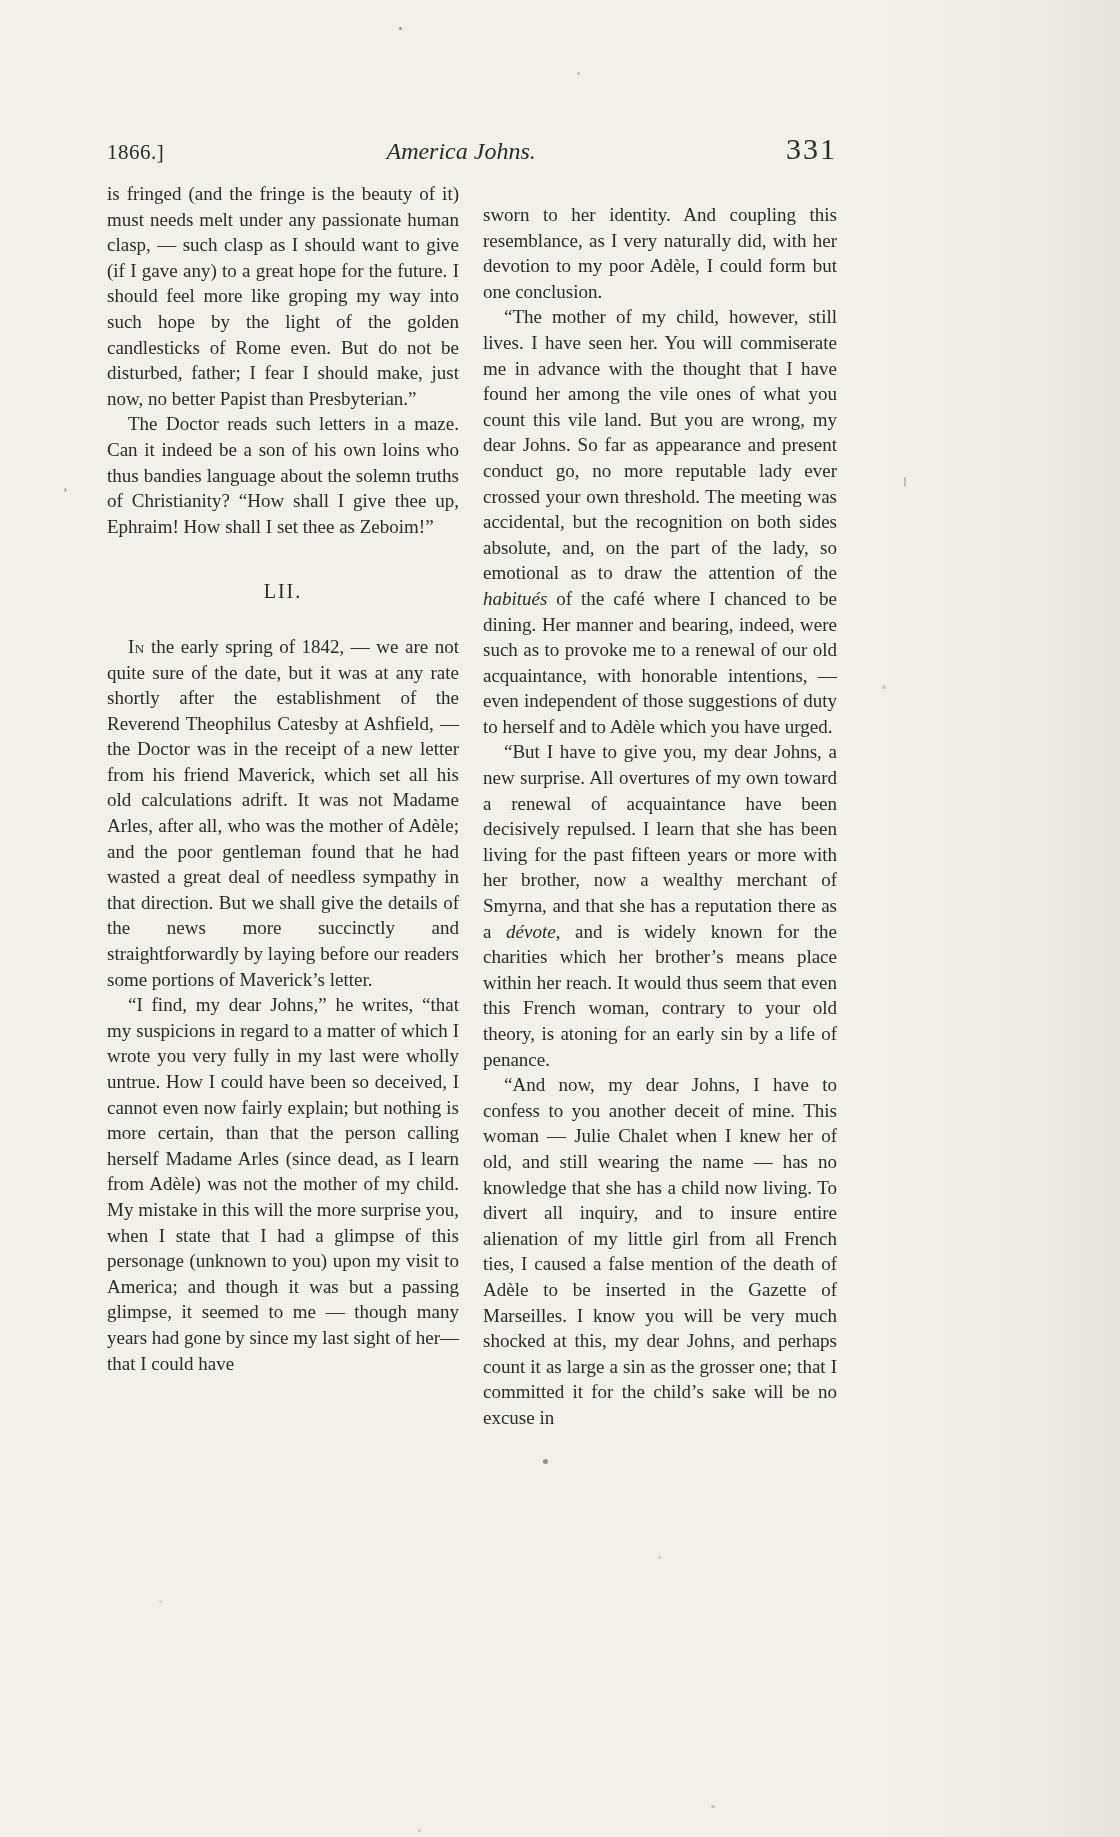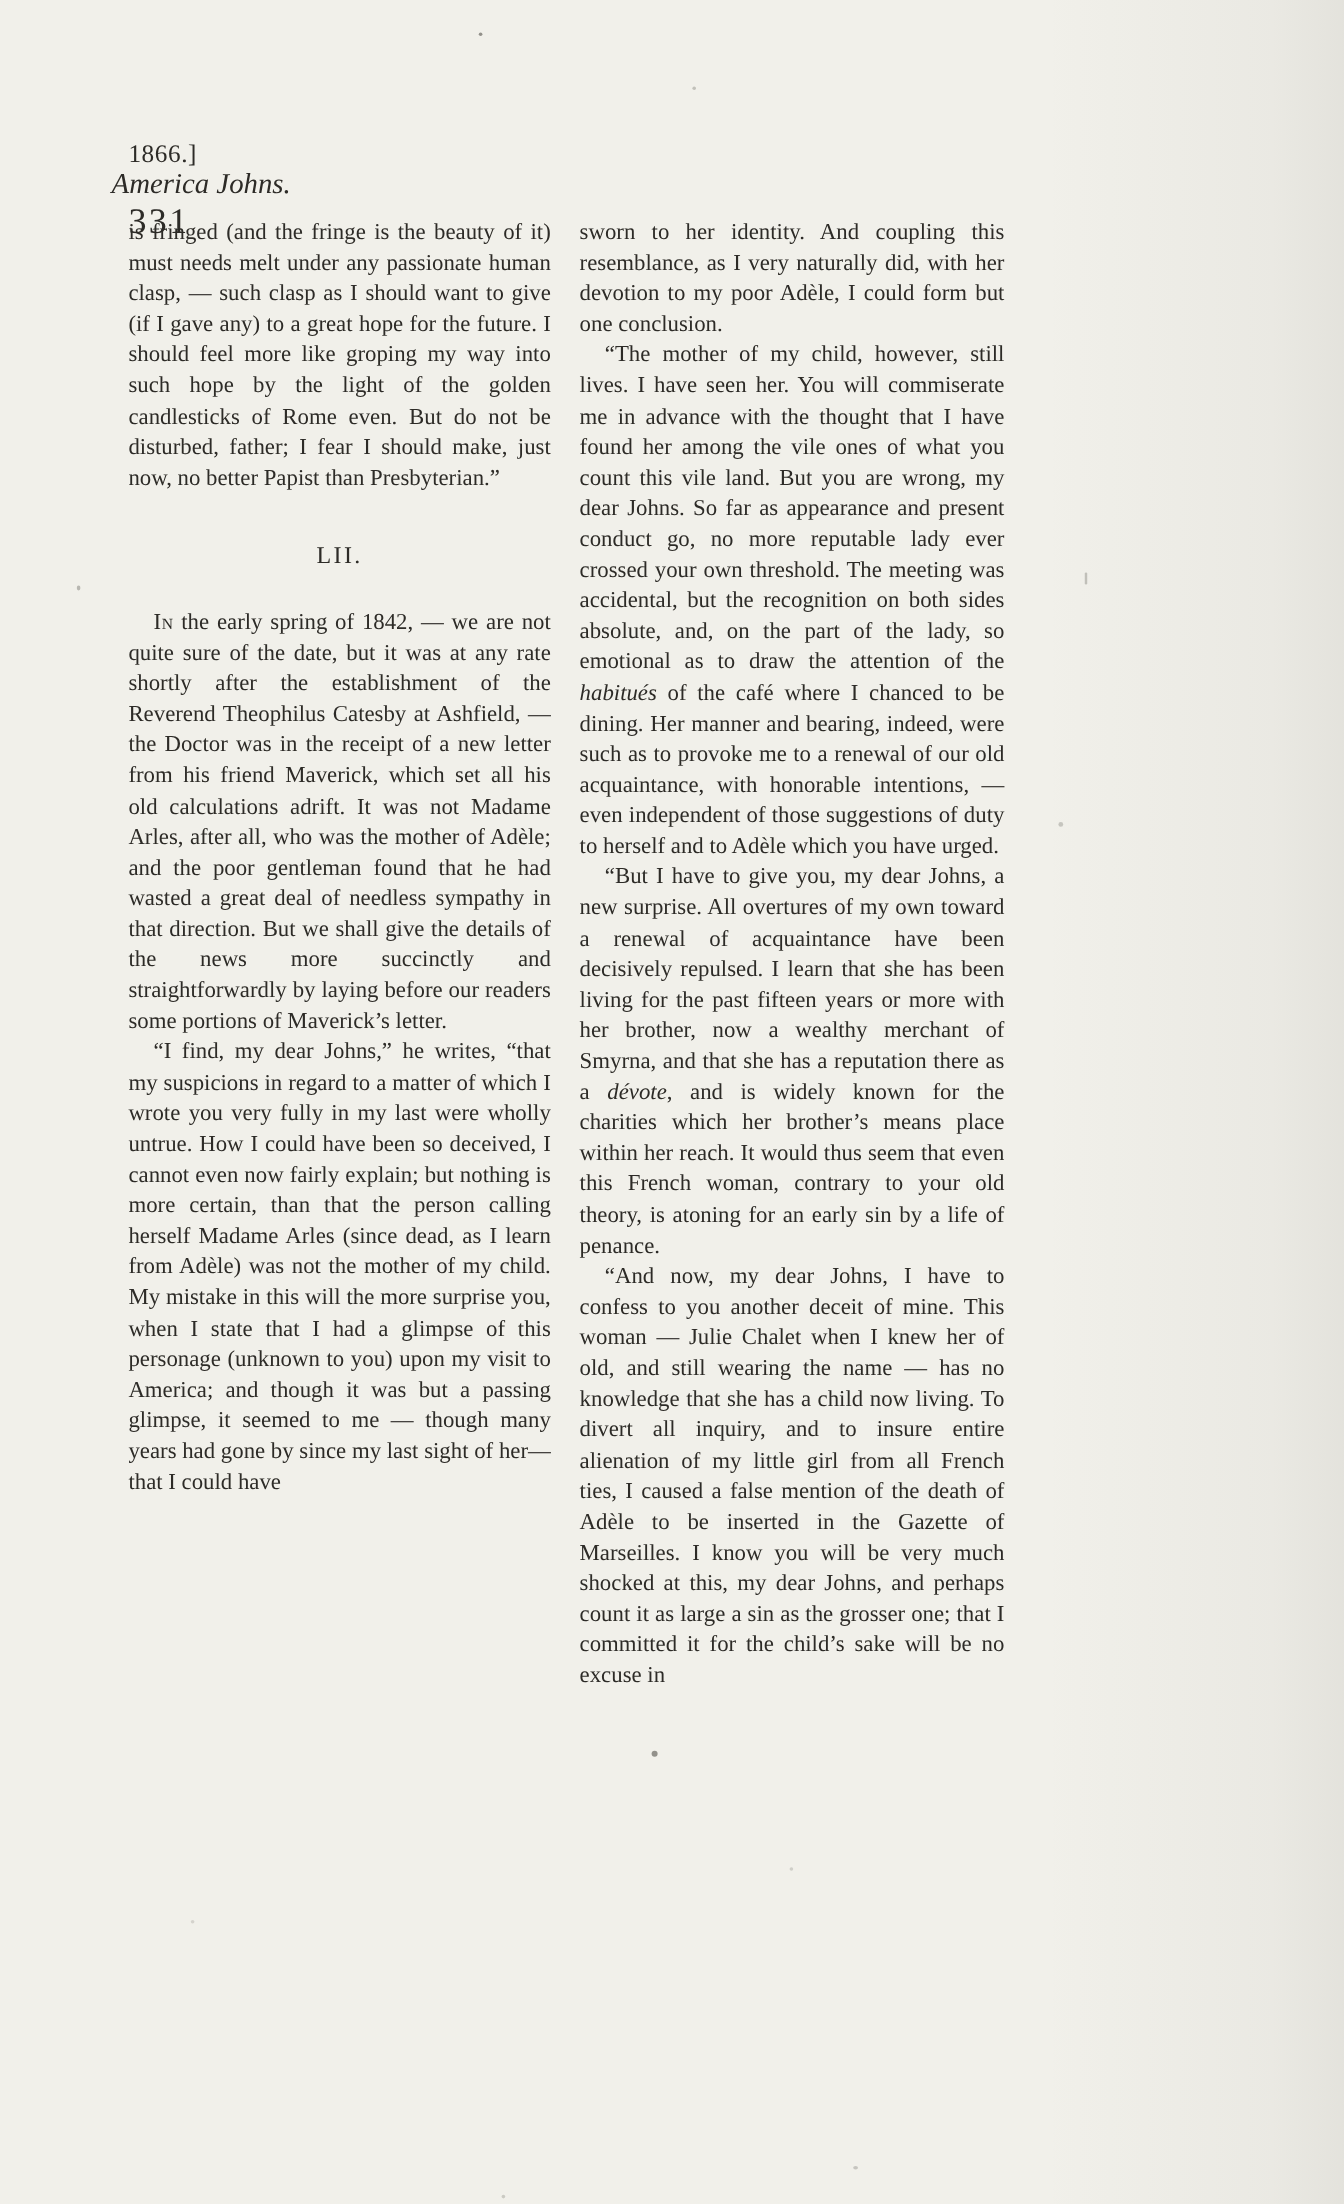--- a/index.html
+++ b/index.html
@@ -20,45 +20,44 @@
   }
   .scan-shade {
     position: absolute;
     right: 0; top: 0;
     width: 250px; height: 100%;
     background: linear-gradient(to right, rgba(0,0,0,0) 0%, rgba(110,108,100,0.05) 75%, rgba(110,108,100,0.10) 100%);
     pointer-events: none;
   }
   .page-header {
     position: absolute;
-    left: 107px; top: 116px;
+    left: 107px; top: 132px;
     width: 730px;
     display: flex;
     justify-content: space-between;
     align-items: baseline;
-    flex-direction: column;
   }
   .header-year { font-size: 21px; letter-spacing: 0.5px; }
   .header-title { font-style: italic; font-size: 24px; transform: translateX(-14px); }
   .header-page-number { font-size: 30px; letter-spacing: 2px; }
   .columns {
     position: absolute;
     left: 107px; top: 181px;
     width: 730px;
     display: flex;
     gap: 24px;
   }
   .column {
     font-size: 19px;
     line-height: 25.6px;
     text-align: justify;
     text-justify: inter-word;
   }
   .column.left  { width: 352px; }
-  .column.right { width: 354px; }
+  .column.right { width: 354px; margin-top: 21px; }
   p.para { margin: 0; }
   p.para.indent { text-indent: 21px; }
   h2.section-heading {
     font-weight: normal;
     font-size: 20px;
     text-align: center;
     letter-spacing: 2px;
     margin: 40px 0 29px 0;
   }
   .smallcaps { font-variant: small-caps; letter-spacing: 0.4px; }
@@ -88,20 +87,21 @@
 
   <header class="page-header">
     <span class="header-year">1866.]</span>
     <span class="header-title">America Johns.</span>
     <span class="header-page-number">331</span>
   </header>
 
   <main class="columns">
     <section class="column left">
         <p class="para">is fringed (and the fringe is the beauty of it) must needs melt under any passionate human clasp, — such clasp as I should want to give (if I gave any) to a great hope for the future. I should feel more like groping my way into such hope by the light of the golden candlesticks of Rome even. But do not be disturbed, father; I fear I should make, just now, no better Papist than Presbyterian.”</p>
+        <p class="para indent">The Doctor reads such letters in a maze. Can it indeed be a son of his own loins who thus bandies language about the solemn truths of Christianity? “How shall I give thee up, Ephraim! How shall I set thee as Zeboim!”</p>
         <h2 class="section-heading">LII.</h2>
         <p class="para indent"><span class="smallcaps">In</span> the early spring of 1842, — we are not quite sure of the date, but it was at any rate shortly after the establishment of the Reverend Theophilus Catesby at Ashfield, — the Doctor was in the receipt of a new letter from his friend Maverick, which set all his old calculations adrift. It was not Madame Arles, after all, who was the mother of Adèle; and the poor gentleman found that he had wasted a great deal of needless sympathy in that direction. But we shall give the details of the news more succinctly and straightforwardly by laying before our readers some portions of Maverick’s letter.</p>
         <p class="para indent">“I find, my dear Johns,” he writes, “that my suspicions in regard to a matter of which I wrote you very fully in my last were wholly untrue. How I could have been so deceived, I cannot even now fairly explain; but nothing is more certain, than that the person calling herself Madame Arles (since dead, as I learn from Adèle) was not the mother of my child. My mistake in this will the more surprise you, when I state that I had a glimpse of this personage (unknown to you) upon my visit to America; and though it was but a passing glimpse, it seemed to me — though many years had gone by since my last sight of her—that I could have</p>
       </section>
     <section class="column right">
         <p class="para">sworn to her identity. And coupling this resemblance, as I very naturally did, with her devotion to my poor Adèle, I could form but one conclusion.</p>
         <p class="para indent">“The mother of my child, however, still lives. I have seen her. You will commiserate me in advance with the thought that I have found her among the vile ones of what you count this vile land. But you are wrong, my dear Johns. So far as appearance and present conduct go, no more reputable lady ever crossed your own threshold. The meeting was accidental, but the recognition on both sides absolute, and, on the part of the lady, so emotional as to draw the attention of the <i>habitués</i> of the café where I chanced to be dining. Her manner and bearing, indeed, were such as to provoke me to a renewal of our old acquaintance, with honorable intentions, — even independent of those suggestions of duty to herself and to Adèle which you have urged.</p>
         <p class="para indent">“But I have to give you, my dear Johns, a new surprise. All overtures of my own toward a renewal of acquaintance have been decisively repulsed. I learn that she has been living for the past fifteen years or more with her brother, now a wealthy merchant of Smyrna, and that she has a reputation there as a <i>dévote</i>, and is widely known for the charities which her brother’s means place within her reach. It would thus seem that even this French woman, contrary to your old theory, is atoning for an early sin by a life of penance.</p>
         <p class="para indent">“And now, my dear Johns, I have to confess to you another deceit of mine. This woman — Julie Chalet when I knew her of old, and still wearing the name — has no knowledge that she has a child now living. To divert all inquiry, and to insure entire alienation of my little girl from all French ties, I caused a false mention of the death of Adèle to be inserted in the Gazette of Marseilles. I know you will be very much shocked at this, my dear Johns, and perhaps count it as large a sin as the grosser one; that I committed it for the child’s sake will be no excuse in</p>
       </section>

